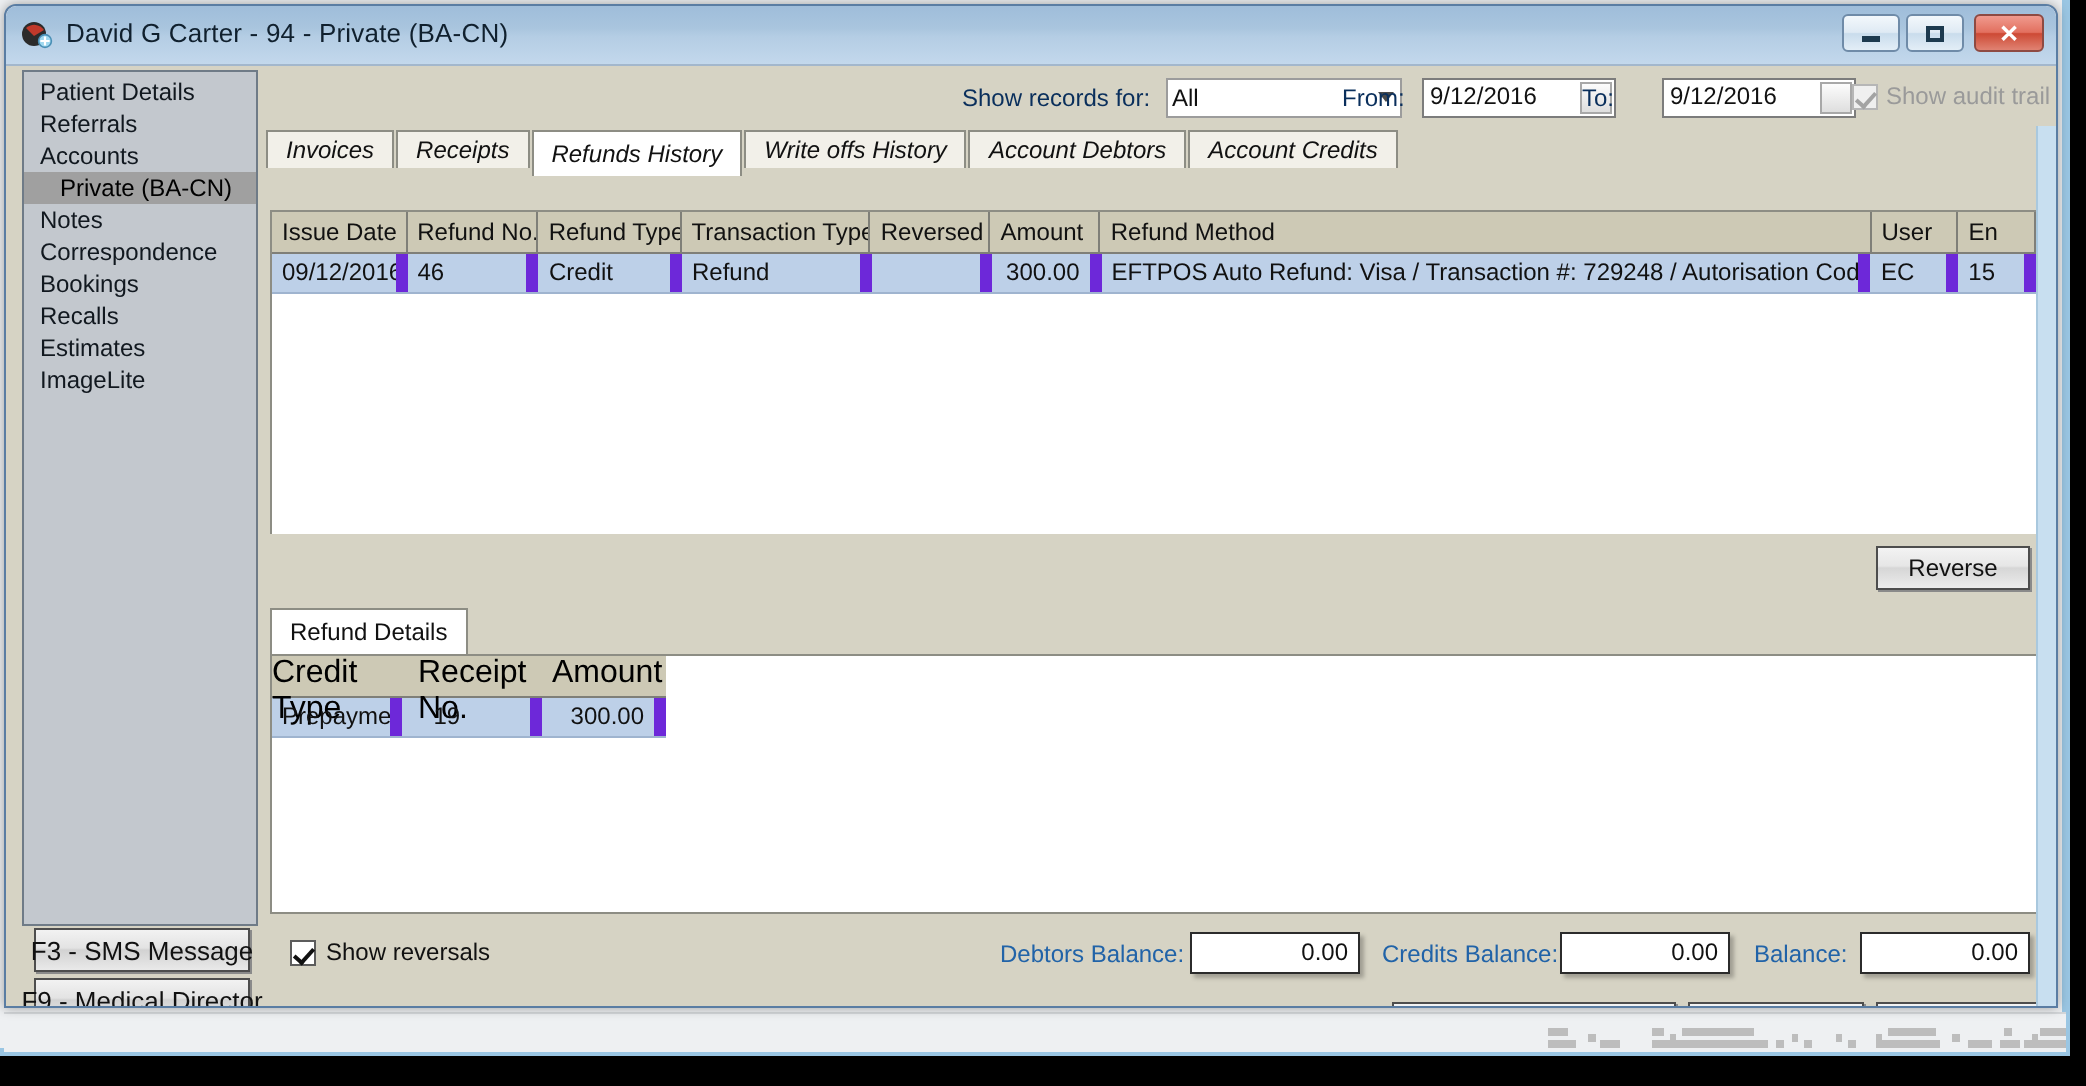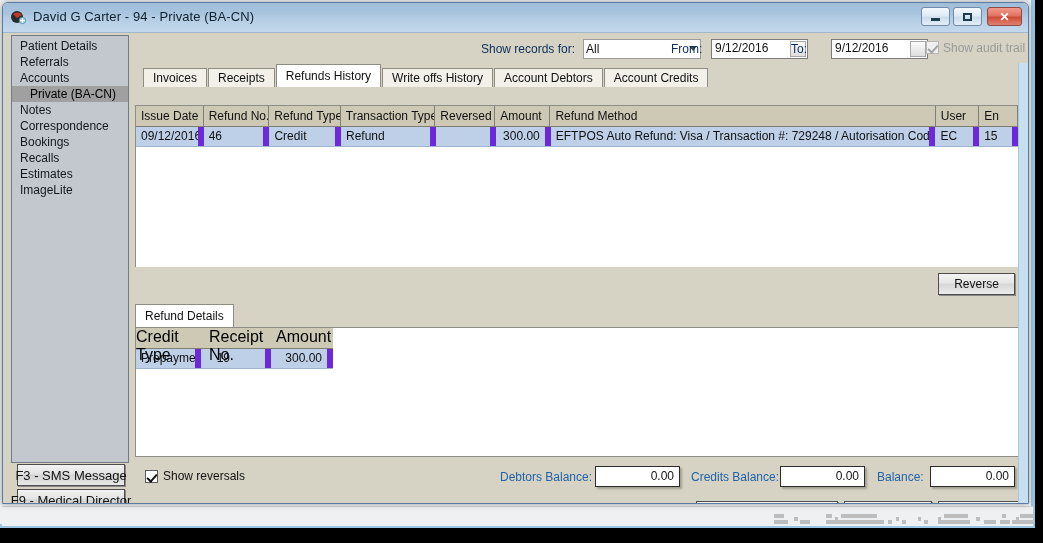--- a/index.html
+++ b/index.html
@@ -183,44 +183,45 @@
   #date-to   { left: 698px; }
   .date-spin {
     position: absolute; right: 1px; top: 1px;
     width: 16px; height: 16px;
     background: linear-gradient(to bottom,#fcfcfc,#dedede);
     border: 1px solid #a8a8a8;
   }
 
   #audit-wrap {
     position: absolute; left: 793px; top: 8px;
-    display: flex; align-items: flex-start; gap: 4px;
+    display: flex; align-items: center; gap: 4px;
   }
   #audit-box {
     width: 13px; height: 13px;
     background: #efefef;
     border: 1px solid #b6b6b6;
     position: relative;
   }
   #audit-box:after {
     content: "";
     position: absolute; left: 3px; top: 1px;
     width: 4px; height: 8px;
     border: solid #a3a3a3;
     border-width: 0 2px 2px 0;
     transform: rotate(42deg);
   }
   #audit-label { font-size: 12px; color: #9a9a9a; white-space: nowrap; }
 
   
   #tabstrip {
-    position: absolute; left: 10px; top: 32px;
+    position: absolute; left: 0; top: 32px;
     height: 22px;
-    display: flex; align-items: flex-end;
+    display: flex; 
     z-index: 4;
+    font-style: italic;
   }
   .tab {
     height: 19px;
     padding: 0 9px;
     margin-right: 1px;
     background: #f2f0e9;
     border: 1px solid #8d8d84;
     border-bottom: none;
     font-size: 12px; color: #111;
     display: flex; align-items: center;

